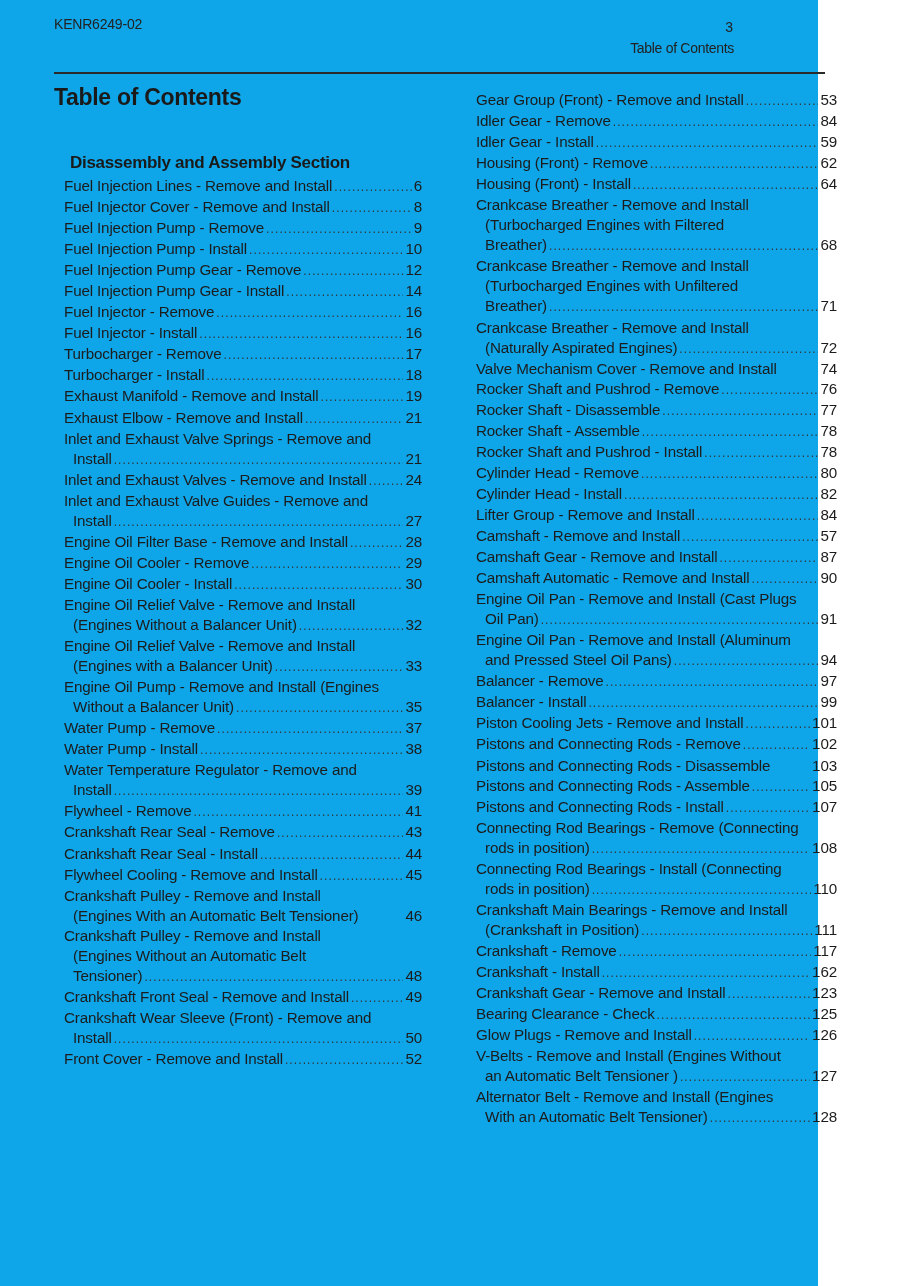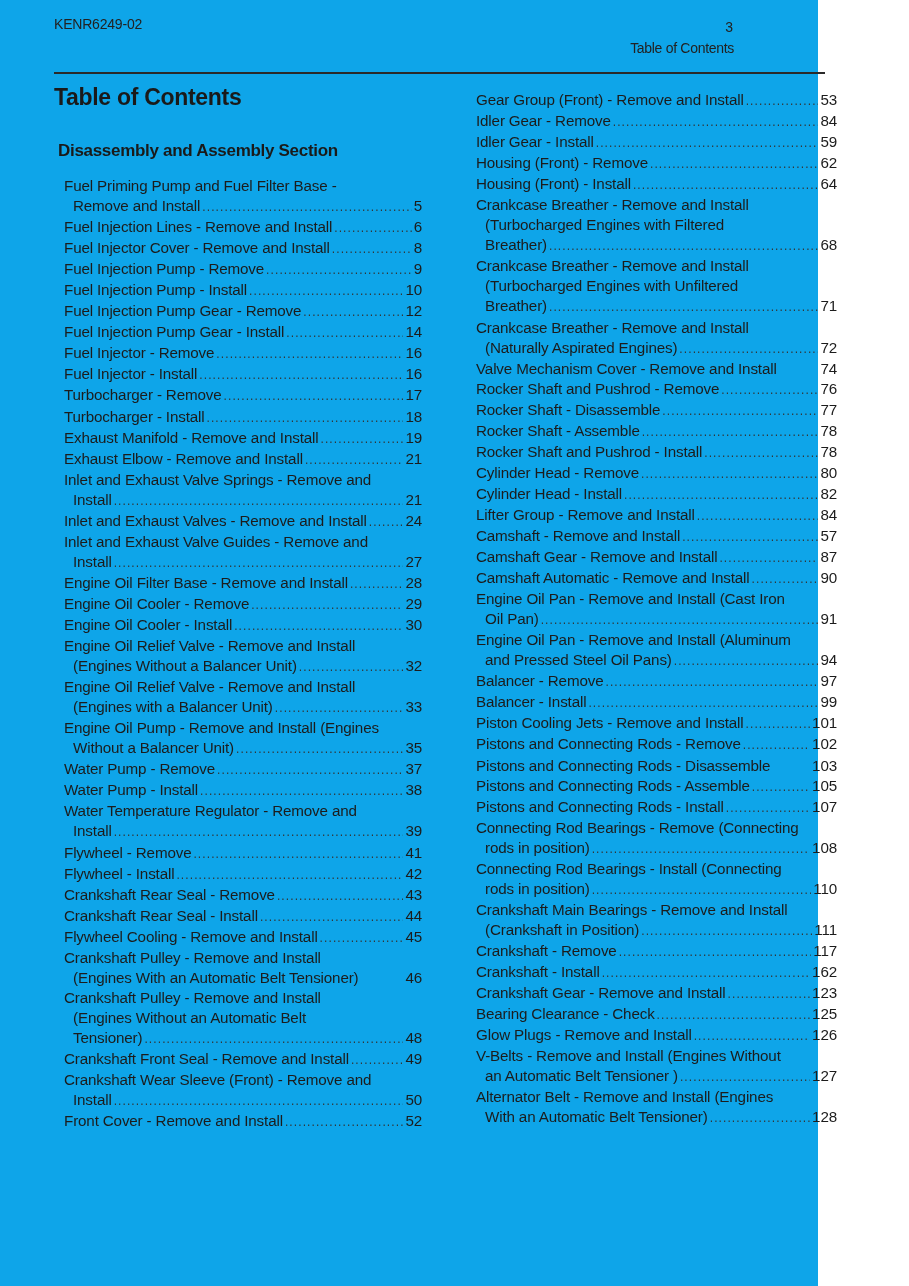--- a/index.html
+++ b/index.html
@@ -75,21 +75,21 @@
       margin: 0;
     }
     .section-title {
       position: absolute;
       left: 54px;
       top: 137px;
       font-size: 17px;
       font-weight: bold;
       letter-spacing: -0.3px;
       color: #1a1a1a;
-      margin: 4px;
+      margin: 16px;
     }
     .entries {
       position: absolute;
       left: 12px;
       width: 100%;
       margin: 0;
       padding: 0;
       list-style: none;
     }
     .col-left .entries { top: 176px; }
@@ -139,30 +139,20 @@
   <div class="running-head">Table of Contents</div>
   <div class="rule"></div>
 
   <h1 class="toc-title">Table of Contents</h1>
   <h2 class="section-title">Disassembly and Assembly Section</h2>
 
   <div class="col col-left">
     <ul class="entries" id="left-entries">
         <li class="entry">
           <div class="line">
-            <span class="txt">Fuel Priming Pump and Fuel Filter Base -</span>
-          </div>
-          <div class="line cont">
-            <span class="txt">Remove and Install</span>
-            <span class="leader"></span>
-            <span class="pg">5</span>
-          </div>
-        </li>
-        <li class="entry">
-          <div class="line">
             <span class="txt">Fuel Injection Lines - Remove and Install</span>
             <span class="leader"></span>
             <span class="pg">6</span>
           </div>
         </li>
         <li class="entry">
           <div class="line">
             <span class="txt">Fuel Injector Cover - Remove and Install</span>
             <span class="leader"></span>
             <span class="pg">8</span>
@@ -338,27 +328,20 @@
             <span class="txt">Install</span>
             <span class="leader"></span>
             <span class="pg">39</span>
           </div>
         </li>
         <li class="entry">
           <div class="line">
             <span class="txt">Flywheel - Remove</span>
             <span class="leader"></span>
             <span class="pg">41</span>
-          </div>
-        </li>
-        <li class="entry">
-          <div class="line">
-            <span class="txt">Flywheel - Install</span>
-            <span class="leader"></span>
-            <span class="pg">42</span>
           </div>
         </li>
         <li class="entry">
           <div class="line">
             <span class="txt">Crankshaft Rear Seal - Remove</span>
             <span class="leader"></span>
             <span class="pg">43</span>
           </div>
         </li>
         <li class="entry">
@@ -570,21 +553,21 @@
         </li>
         <li class="entry">
           <div class="line">
             <span class="txt">Camshaft Automatic - Remove and Install</span>
             <span class="leader"></span>
             <span class="pg">90</span>
           </div>
         </li>
         <li class="entry">
           <div class="line">
-            <span class="txt">Engine Oil Pan - Remove and Install  (Cast Iron</span>
+            <span class="txt">Engine Oil Pan - Remove and Install  (Cast Plugs</span>
           </div>
           <div class="line cont">
             <span class="txt">Oil Pan)</span>
             <span class="leader"></span>
             <span class="pg">91</span>
           </div>
         </li>
         <li class="entry">
           <div class="line">
             <span class="txt">Engine Oil Pan - Remove and Install  (Aluminum</span>

